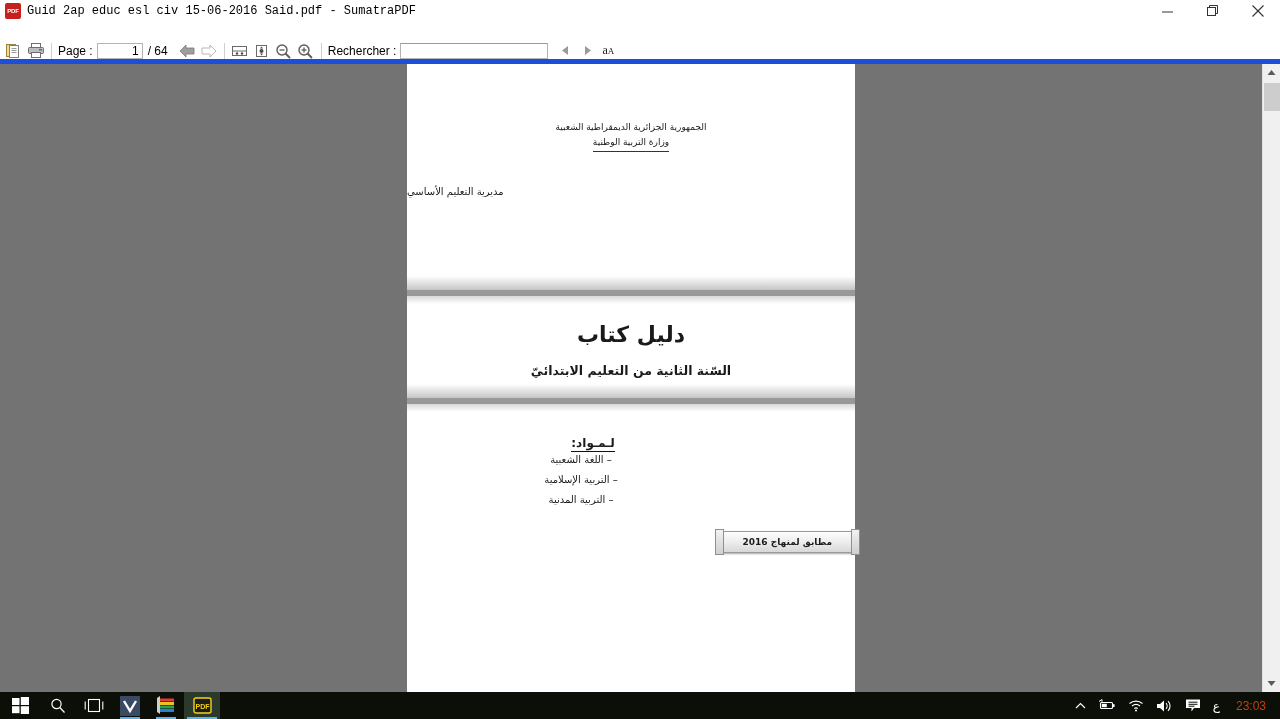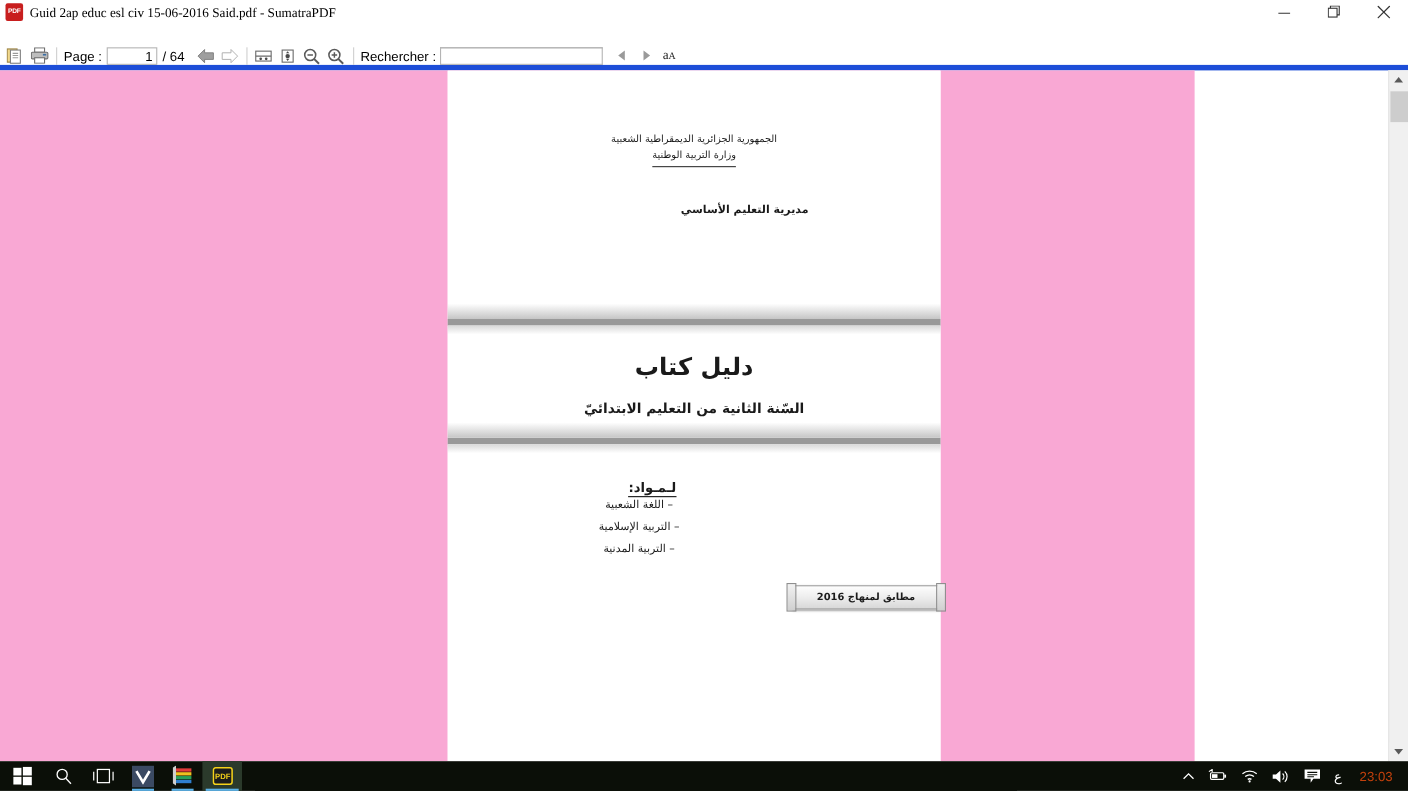--- a/index.html
+++ b/index.html
@@ -40,21 +40,21 @@
   .titlebar-icon span {
     font-size: 6px; font-weight: bold; color: #fff;
     font-family: "Liberation Sans", sans-serif;
     letter-spacing: -0.2px;
     line-height: 1;
   }
   .titlebar-text {
     font-size: 12px;
     color: #000;
     white-space: nowrap;
-    font-family: Liberation Serif, serif;
+    font-family: Liberation Mono, monospace;
   }
   .win-buttons {
     position: absolute;
     right: 0; top: 0;
     height: 22px;
     display: flex;
   }
   .win-btn {
     width: 45px; height: 22px;
     display: flex; align-items: center; justify-content: center;
@@ -148,22 +148,22 @@
     display: flex;
     align-items: baseline;
   }
   .match-case .big { font-size: 12px; }
   .match-case .small { font-size: 9px; }
 
   
   .canvas {
     position: absolute;
     left: 0; top: 64px;
-    width: 1086px; height: 628px;
-    background: #f9a8d4;
+    width: 1262px; height: 628px;
+    background: #737373;
     overflow: hidden;
   }
   .pdf-page {
     position: absolute;
     left: 407px;
     top: 0px;
     width: 448px;
     background: #ffffff;
   }
   .band {
@@ -211,25 +211,24 @@
     font-size: 9px;
     line-height: 15px;
     padding-top: 56px;
   }
   .doc-header .underlined {
     display: inline-block;
     border-bottom: 1px solid #333;
     padding-bottom: 1px;
   }
   .doc-directorate {
-    text-align: right;
+    text-align: left;
     font-size: 10px;
     padding-top: 34px;
     padding-right: 120px;
-    font-weight: bold;
   }
 
   .doc-title {
     text-align: center;
     font-size: 22px;
     font-weight: bold;
     padding-top: 26px;
     letter-spacing: 0.5px;
   }
   .doc-subtitle {

